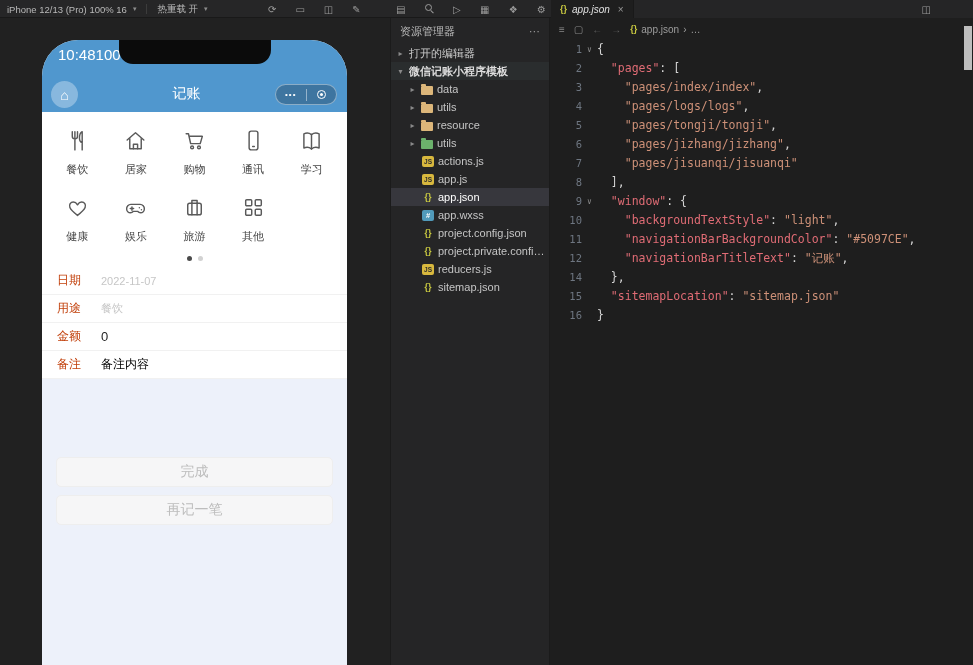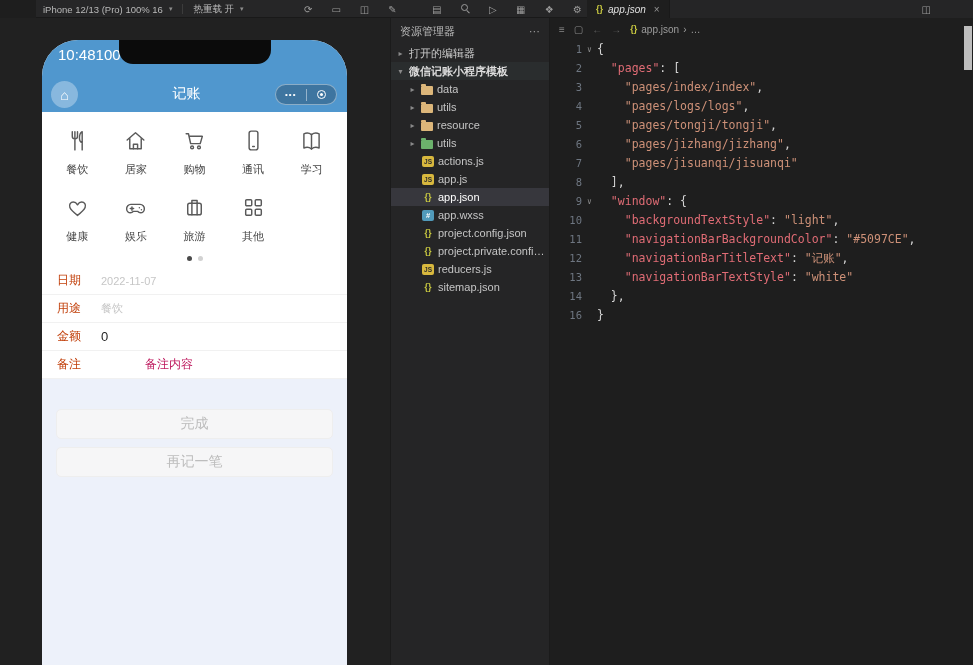--- a/index.html
+++ b/index.html
@@ -2,21 +2,21 @@
 <html><head>
 <meta charset="utf-8">
 <style>
   *{margin:0;padding:0;box-sizing:border-box;}
   html,body{width:973px;height:665px;overflow:hidden;background:#1e1e1e;
     font-family:"Liberation Sans","DejaVu Sans",sans-serif;cursor:default;}
   .app{position:relative;width:973px;height:665px;}
 
   
   .topbar{position:absolute;top:0;left:0;right:0;height:18px;background:#262627;
-    border-bottom:1px solid #191919;color:#b9b9b9;font-size:9.5px;z-index:5;margin-left:36px;}
+    border-bottom:1px solid #191919;color:#b9b9b9;font-size:9.5px;z-index:5;}
   .seg{position:absolute;top:0;height:18px;display:flex;align-items:center;gap:6px;}
   .seg-device{left:7px;}
   .caret{font-size:7px;color:#8d8d8d;}
   .sep{width:1px;height:10px;background:#3c3c3c;margin:0 4px;}
   .seg-sim-icons{left:268px;gap:19px;color:#9a9a9a;font-size:10px;}
   .seg-panel-icons{left:396px;width:150px;justify-content:space-between;color:#9a9a9a;font-size:10px;}
   .seg-tabs{left:551px;right:0;background:#252526;padding:0;}
   .tab{height:18px;display:flex;align-items:center;gap:5px;padding:0 9px;background:#1e1e1e;
     border-right:1px solid #191919;}
   .tab-label{font-style:italic;color:#e0e0e0;font-size:10px;}
@@ -67,23 +67,23 @@
   .dots{display:flex;justify-content:center;gap:6px;margin:8px 0 6px;}
   .dot{width:5px;height:5px;border-radius:50%;background:#d2d2d2;}
   .dot.active{background:#4a4a4a;}
 
   .form{flex:none;}
   .frow{display:flex;align-items:center;height:28px;padding:0 15px;border-bottom:1px solid #f1f1f1;background:#fff;}
   .flabel{width:44px;font-size:12px;color:#c2410c;flex:none;}
   .fvalue{font-size:12px;color:#555;}
   .fvalue.muted{color:#c6c6c6;font-size:11px;}
   .fvalue.strong{color:#1f1f1f;font-size:13px;}
-  .fvalue.normal{color:#be185d;margin-left:44px;}
-
-  .lower{flex:1;background:#edf1fa;padding-top:30px;display:flex;flex-direction:column;gap:8px;}
+  .fvalue.normal{color:#000000;}
+
+  .lower{flex:1;background:#edf1fa;padding-top:78px;display:flex;flex-direction:column;gap:8px;}
   .pbtn{margin:0 14px;height:30px;background:#f6f6f7;border:1px solid #eeeeee;border-radius:5px;
     color:#bdbdbd;font-size:14px;display:flex;align-items:center;justify-content:center;}
 
   
   .exp-header{height:26px;display:flex;align-items:center;justify-content:space-between;
     padding:0 9px;color:#bababa;font-size:11px;}
   .exp-more{color:#9a9a9a;font-size:11px;}
   .trow{height:18px;display:flex;align-items:center;gap:4px;padding-right:4px;white-space:nowrap;overflow:hidden;}
   .trow.section{padding-left:5px;color:#cccccc;}
   .trow.root{font-weight:bold;color:#dddddd;background:#2a2d2e;}
@@ -420,28 +420,28 @@
             <span class="ln">11</span>
             <span class="fold"></span>
             <span class="lc"><span class="tk-p">    </span><span class="tk-k">"navigationBarBackgroundColor"</span><span class="tk-p">: </span><span class="tk-s">"#5097CE"</span><span class="tk-p">,</span></span>
           </div>
           <div class="code-line">
             <span class="ln">12</span>
             <span class="fold"></span>
             <span class="lc"><span class="tk-p">    </span><span class="tk-k">"navigationBarTitleText"</span><span class="tk-p">: </span><span class="tk-s">"记账"</span><span class="tk-p">,</span></span>
           </div>
           <div class="code-line">
-            <span class="ln">13</span>
-            <span class="fold"></span>
-            <span class="lc"><span class="tk-p">    </span><span class="tk-k">"navigationBarTextStyle"</span><span class="tk-p">: </span><span class="tk-s">"white"</span></span>
-          </div>
-          <div class="code-line">
             <span class="ln">14</span>
             <span class="fold"></span>
             <span class="lc"><span class="tk-p">  },</span></span>
+          </div>
+          <div class="code-line">
+            <span class="ln">15</span>
+            <span class="fold"></span>
+            <span class="lc"><span class="tk-p">  </span><span class="tk-k">"sitemapLocation"</span><span class="tk-p">: </span><span class="tk-s">"sitemap.json"</span></span>
           </div>
           <div class="code-line">
             <span class="ln">16</span>
             <span class="fold"></span>
             <span class="lc"><span class="tk-p">}</span></span>
           </div>
         </div>
       <div class="scroll-thumb"></div>
     </div>
 

